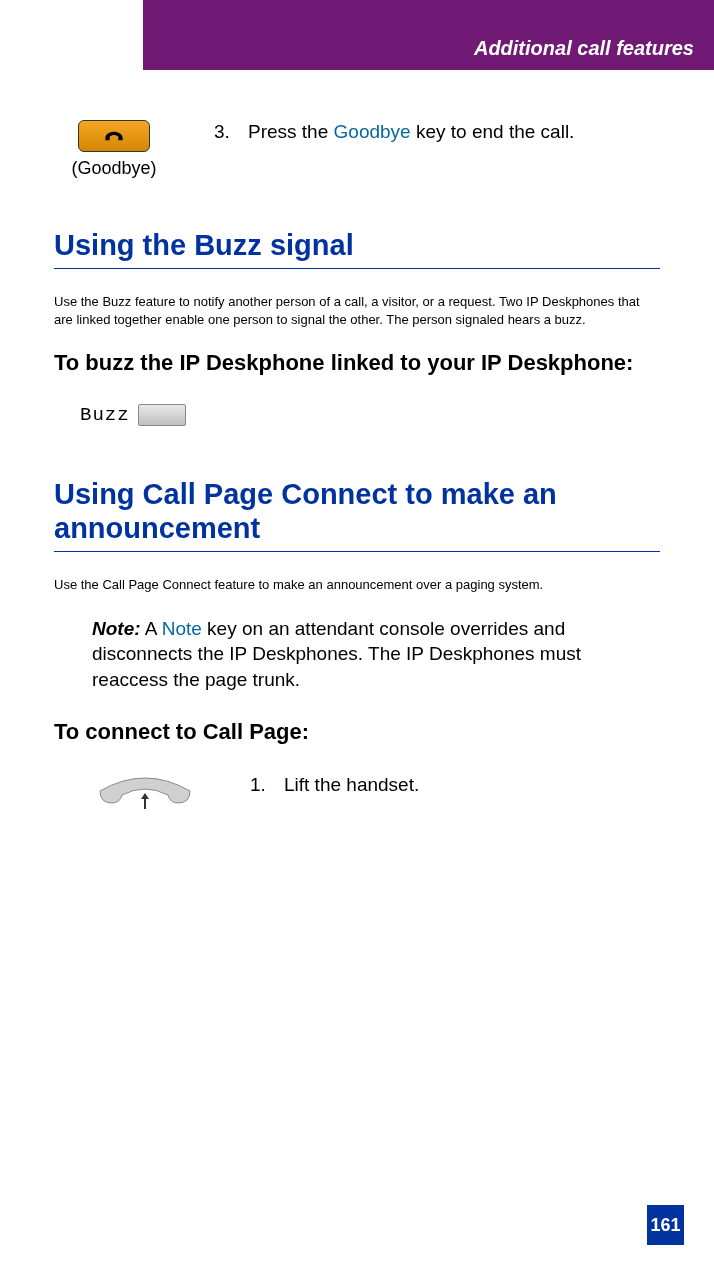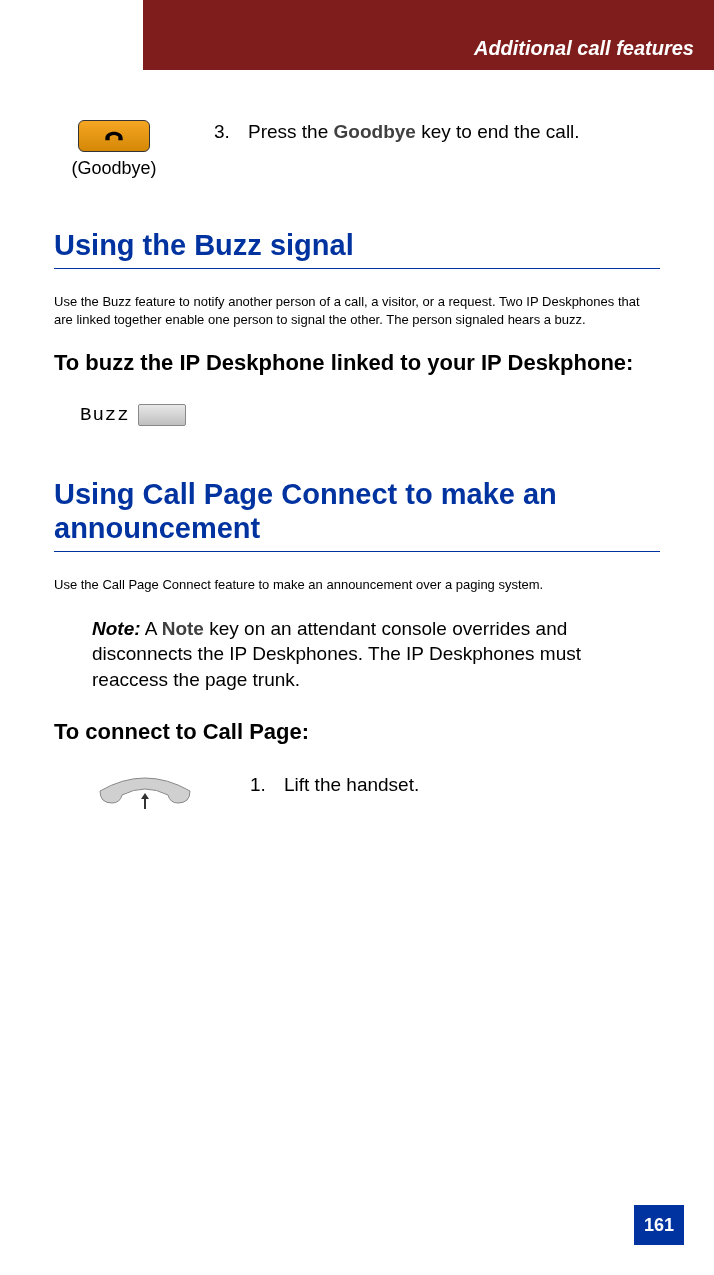--- a/index.html
+++ b/index.html
@@ -9,21 +9,21 @@
       width: 714px;
       height: 1275px;
       position: relative;
     }
     .header-bar {
       position: absolute;
       top: 0;
       left: 143px;
       right: 0;
       height: 70px;
-      background: #7f1d1d;
+      background: #701a75;
       display: flex;
       align-items: flex-end;
       justify-content: flex-end;
       padding: 0 20px 10px 0;
     }
     .header-text {
       color: #fff;
       font-size: 20px;
       font-weight: bold;
       font-style: italic;
@@ -61,21 +61,21 @@
     .goodbye-icon svg { width: 26px; height: 26px; }
     .icon-label { font-size: 18px; color: #000; }
     .step-text {
       flex: 1;
       font-size: 19px;
       line-height: 1.3;
       display: flex;
       gap: 14px;
     }
     .step-num { min-width: 20px; }
-    .bold-link { color: #404040; font-weight: bold; }
+    .bold-link { color: #0369a1; font-weight: normal; }
     .section-heading {
       color: #0033a0;
       font-family: 'Trebuchet MS', Arial, sans-serif;
       font-size: 29px;
       font-weight: bold;
       margin-bottom: 6px;
       line-height: 1.15;
     }
     .section-rule {
       border: none;
@@ -125,21 +125,21 @@
     .note-label { font-style: italic; font-weight: bold; text-align: right; }
     .handset-icon {
       width: 110px;
       height: 44px;
       position: relative;
     }
     .page-number {
       position: absolute;
       bottom: 30px;
       right: 30px;
-      width: 50px;
+      width: 37px;
       height: 40px;
       background: #0033a0;
       color: #fff;
       display: flex;
       align-items: center;
       justify-content: center;
       font-weight: bold;
       font-size: 18px;
       font-family: 'Trebuchet MS', Arial, sans-serif;
     }

